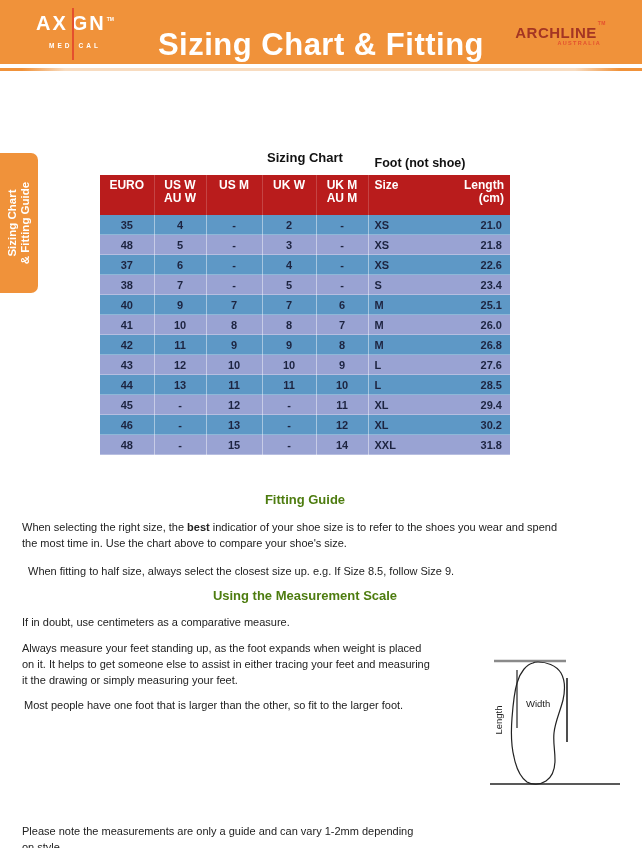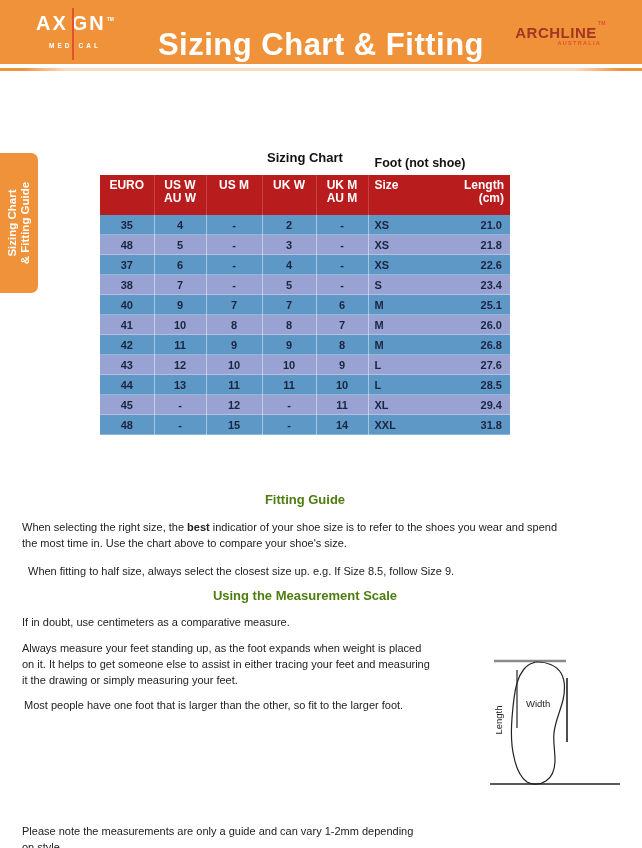--- a/index.html
+++ b/index.html
@@ -239,20 +239,29 @@
         <tr>
           <td class="c0">45</td>
           <td class="c1">-</td>
           <td class="c2">12</td>
           <td class="c3">-</td>
           <td class="c4">11</td>
           <td class="c5">XL</td>
           <td class="c6">29.4</td>
         </tr>
         <tr>
+          <td class="c0">46</td>
+          <td class="c1">-</td>
+          <td class="c2">13</td>
+          <td class="c3">-</td>
+          <td class="c4">12</td>
+          <td class="c5">XL</td>
+          <td class="c6">30.2</td>
+        </tr>
+        <tr>
           <td class="c0">48</td>
           <td class="c1">-</td>
           <td class="c2">15</td>
           <td class="c3">-</td>
           <td class="c4">14</td>
           <td class="c5">XXL</td>
           <td class="c6">31.8</td>
         </tr>
       </tbody>
   </table>

